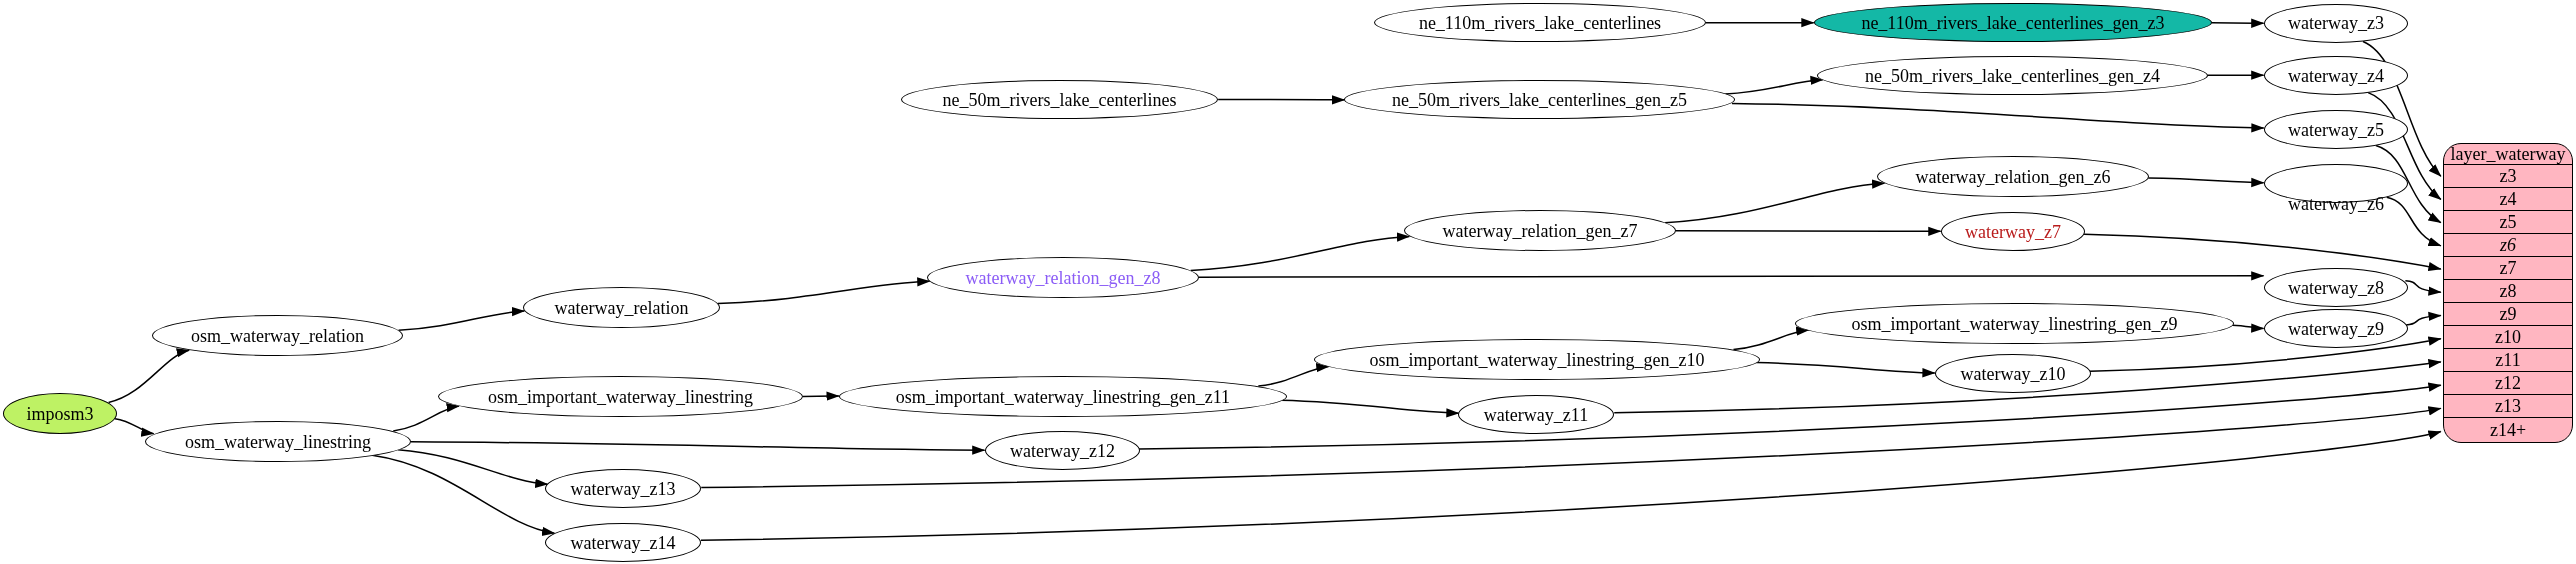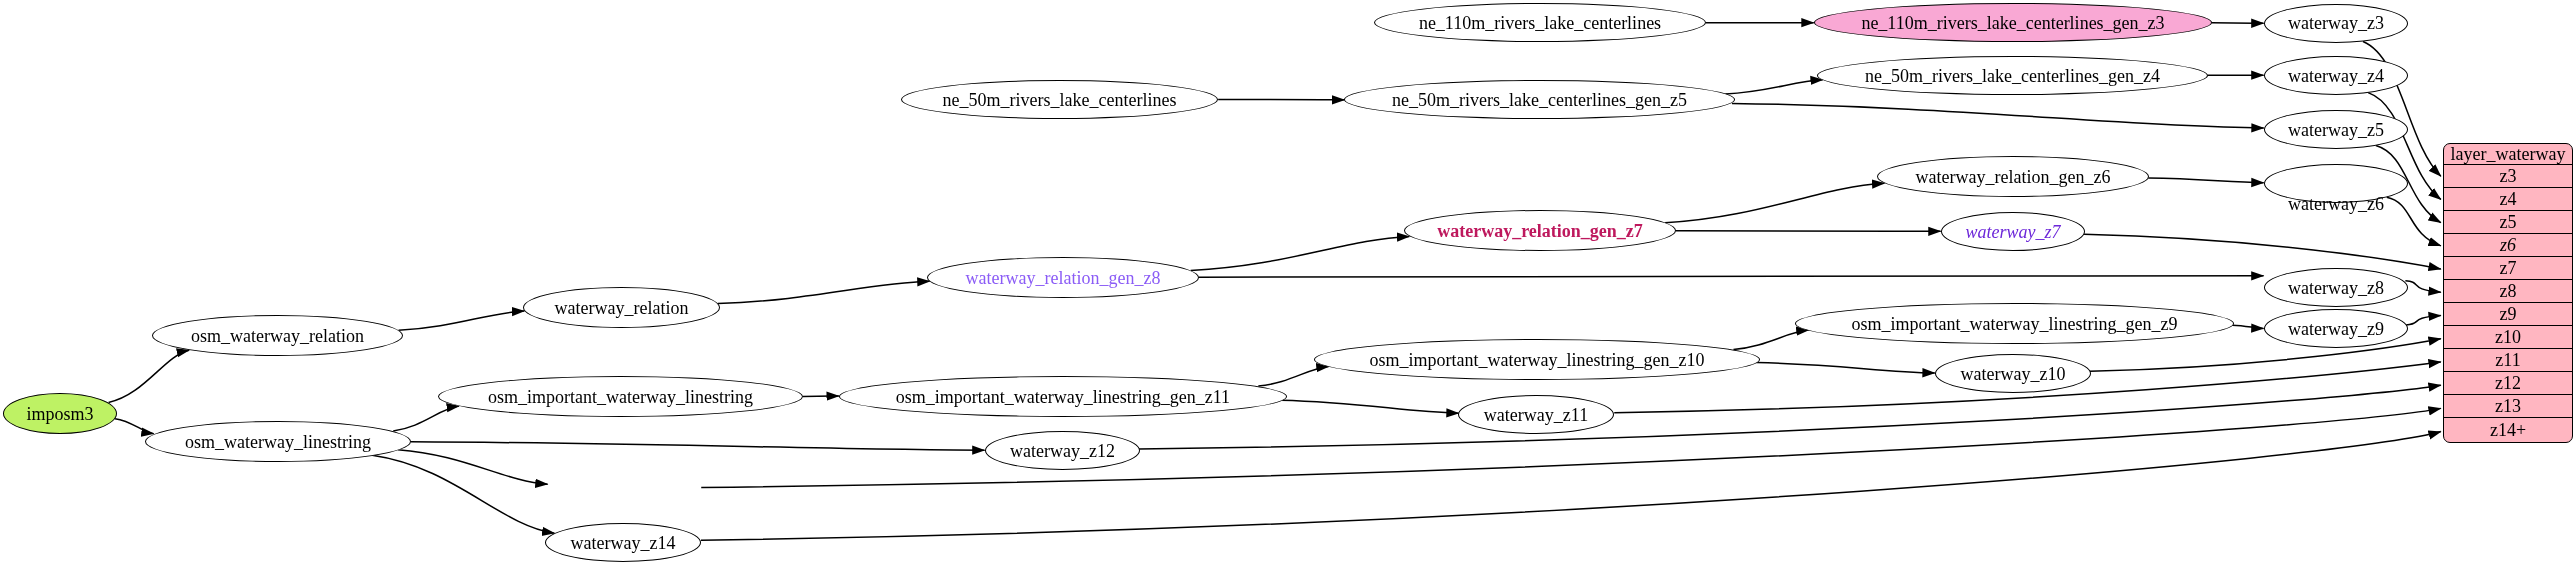--- a/index.html
+++ b/index.html
@@ -74,27 +74,27 @@
     <div class="node" style="left: 523px; top: 287px; width: 197px; height: 41px; background: rgb(255, 255, 255); border-color: rgb(0, 0, 0);">
       <span style="color: rgb(0, 0, 0);">waterway_relation</span>
     </div>
     <div class="node" style="left: 438px; top: 376px; width: 365px; height: 41px; background: rgb(255, 255, 255); border-color: rgb(0, 0, 0);">
       <span style="color: rgb(0, 0, 0);">osm_important_waterway_linestring</span>
     </div>
     <div class="node" style="left: 927px; top: 257px; width: 272px; height: 41px; background: rgb(255, 255, 255); border-color: rgb(0, 0, 0);">
       <span style="color: #8b5cf6;">waterway_relation_gen_z8</span>
     </div>
     <div class="node" style="left: 1404px; top: 210px; width: 272px; height: 41px; background: rgb(255, 255, 255); border-color: rgb(0, 0, 0);">
-      <span style="color: #be185d; font-weight: bold;">waterway_relation_gen_z7</span>
+      <span style="color: #000000;">waterway_relation_gen_z7</span>
     </div>
     <div class="node" style="left: 1877px; top: 156px; width: 272px; height: 41px; background: rgb(255, 255, 255); border-color: rgb(0, 0, 0);">
       <span style="color: rgb(0, 0, 0);">waterway_relation_gen_z6</span>
     </div>
     <div class="node" style="left: 1941px; top: 212px; width: 144px; height: 39px; background: rgb(255, 255, 255); border-color: rgb(0, 0, 0);">
-      <span style="color: #6d28d9; font-style: italic;">waterway_z7</span>
+      <span style="color: #b91c1c;">waterway_z7</span>
     </div>
     <div class="node" style="left: 2264px; top: 164px; width: 144px; height: 39px; background: rgb(255, 255, 255); border-color: rgb(0, 0, 0);">
       <span style="color: rgb(0, 0, 0); margin-top: 40px;">waterway_z6</span>
     </div>
     <div class="node" style="left: 2264px; top: 3.8px; width: 144px; height: 39px; background: rgb(255, 255, 255); border-color: rgb(0, 0, 0);">
       <span style="color: rgb(0, 0, 0);">waterway_z3</span>
     </div>
     <div class="node" style="left: 2264px; top: 56px; width: 144px; height: 39px; background: rgb(255, 255, 255); border-color: rgb(0, 0, 0);">
       <span style="color: rgb(0, 0, 0);">waterway_z4</span>
     </div>
@@ -103,21 +103,21 @@
     </div>
     <div class="node" style="left: 2264px; top: 268px; width: 144px; height: 39px; background: rgb(255, 255, 255); border-color: rgb(0, 0, 0);">
       <span style="color: rgb(0, 0, 0);">waterway_z8</span>
     </div>
     <div class="node" style="left: 2264px; top: 309px; width: 144px; height: 39px; background: rgb(255, 255, 255); border-color: rgb(0, 0, 0);">
       <span style="color: rgb(0, 0, 0);">waterway_z9</span>
     </div>
     <div class="node" style="left: 1374px; top: 3px; width: 332px; height: 39px; background: rgb(255, 255, 255); border-color: rgb(0, 0, 0);">
       <span style="color: rgb(0, 0, 0);">ne_110m_rivers_lake_centerlines</span>
     </div>
-    <div class="node" style="left: 1814px; top: 3px; width: 398px; height: 39px; background: #f9a8d4; border-color: rgb(0, 0, 0);">
+    <div class="node" style="left: 1814px; top: 3px; width: 398px; height: 39px; background: #14b8a6; border-color: rgb(0, 0, 0);">
       <span style="color: rgb(0, 0, 0);">ne_110m_rivers_lake_centerlines_gen_z3</span>
     </div>
     <div class="node" style="left: 901px; top: 80px; width: 317px; height: 39px; background: rgb(255, 255, 255); border-color: rgb(0, 0, 0);">
       <span style="color: rgb(0, 0, 0);">ne_50m_rivers_lake_centerlines</span>
     </div>
     <div class="node" style="left: 1344px; top: 80px; width: 391px; height: 39px; background: rgb(255, 255, 255); border-color: rgb(0, 0, 0);">
       <span style="color: rgb(0, 0, 0);">ne_50m_rivers_lake_centerlines_gen_z5</span>
     </div>
     <div class="node" style="left: 1817px; top: 56px; width: 391px; height: 39px; background: rgb(255, 255, 255); border-color: rgb(0, 0, 0);">
       <span style="color: rgb(0, 0, 0);">ne_50m_rivers_lake_centerlines_gen_z4</span>
@@ -133,24 +133,27 @@
     </div>
     <div class="node" style="left: 1935px; top: 354px; width: 156px; height: 39px; background: rgb(255, 255, 255); border-color: rgb(0, 0, 0);">
       <span style="color: rgb(0, 0, 0);">waterway_z10</span>
     </div>
     <div class="node" style="left: 1458px; top: 395px; width: 156px; height: 39px; background: rgb(255, 255, 255); border-color: rgb(0, 0, 0);">
       <span style="color: rgb(0, 0, 0);">waterway_z11</span>
     </div>
     <div class="node" style="left: 985px; top: 431px; width: 155px; height: 39px; background: rgb(255, 255, 255); border-color: rgb(0, 0, 0);">
       <span style="color: rgb(0, 0, 0);">waterway_z12</span>
     </div>
+    <div class="node" style="left: 545px; top: 469px; width: 156px; height: 39px; background: rgb(255, 255, 255); border-color: rgb(0, 0, 0);">
+      <span style="color: rgb(0, 0, 0);">waterway_z13</span>
+    </div>
     <div class="node" style="left: 545px; top: 523px; width: 156px; height: 39px; background: rgb(255, 255, 255); border-color: rgb(0, 0, 0);">
       <span style="color: rgb(0, 0, 0);">waterway_z14</span>
     </div>
-    <div class="etable" style="left: 2443px; top: 143px; width: 130px; height: 300px; background: rgb(255, 182, 193); border-radius: 7px; border-color: rgb(0, 0, 0);">
+    <div class="etable" style="left: 2443px; top: 143px; width: 130px; height: 300px; background: rgb(255, 182, 193); border-radius: 18px; border-color: rgb(0, 0, 0);">
       <div class="hdr" style="height: 21px;">layer_waterway</div>
       <div class="row" style="height: 23px;">z3</div>
       <div class="row" style="height: 23px;">z4</div>
       <div class="row" style="height: 23px;">z5</div>
       <div class="row" style="height: 23px; font-style: italic;">z6</div>
       <div class="row" style="height: 23px;">z7</div>
       <div class="row" style="height: 23px;">z8</div>
       <div class="row" style="height: 23px;">z9</div>
       <div class="row" style="height: 23px;">z10</div>
       <div class="row" style="height: 23px;">z11</div>

